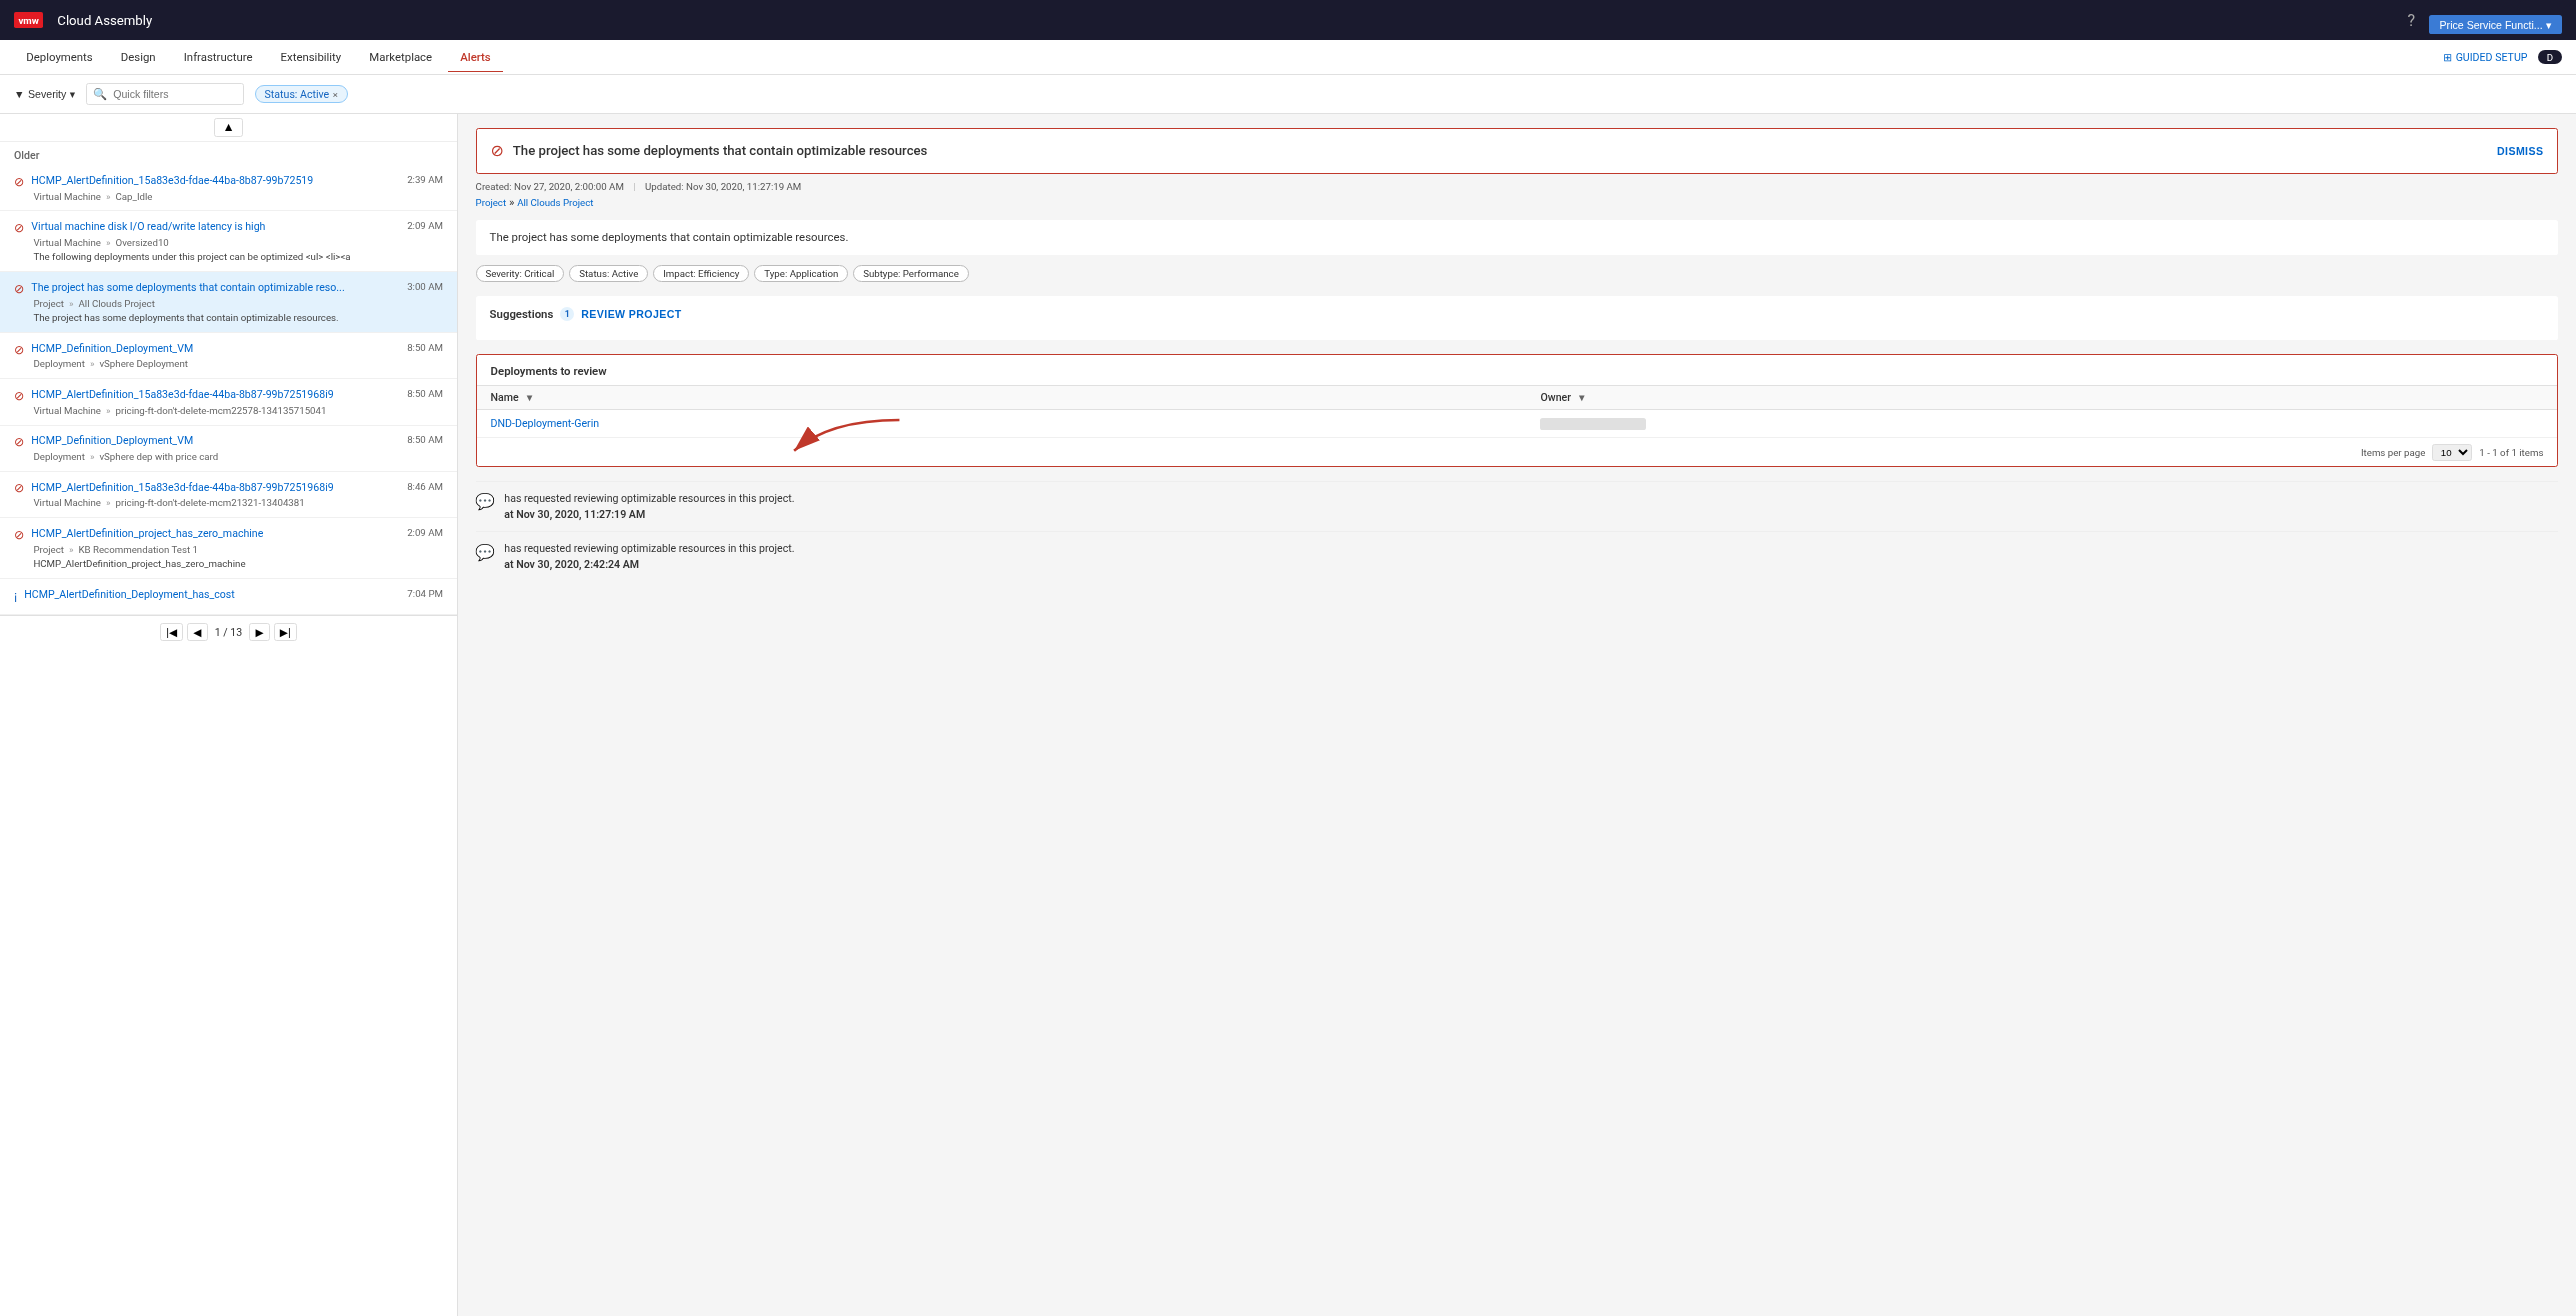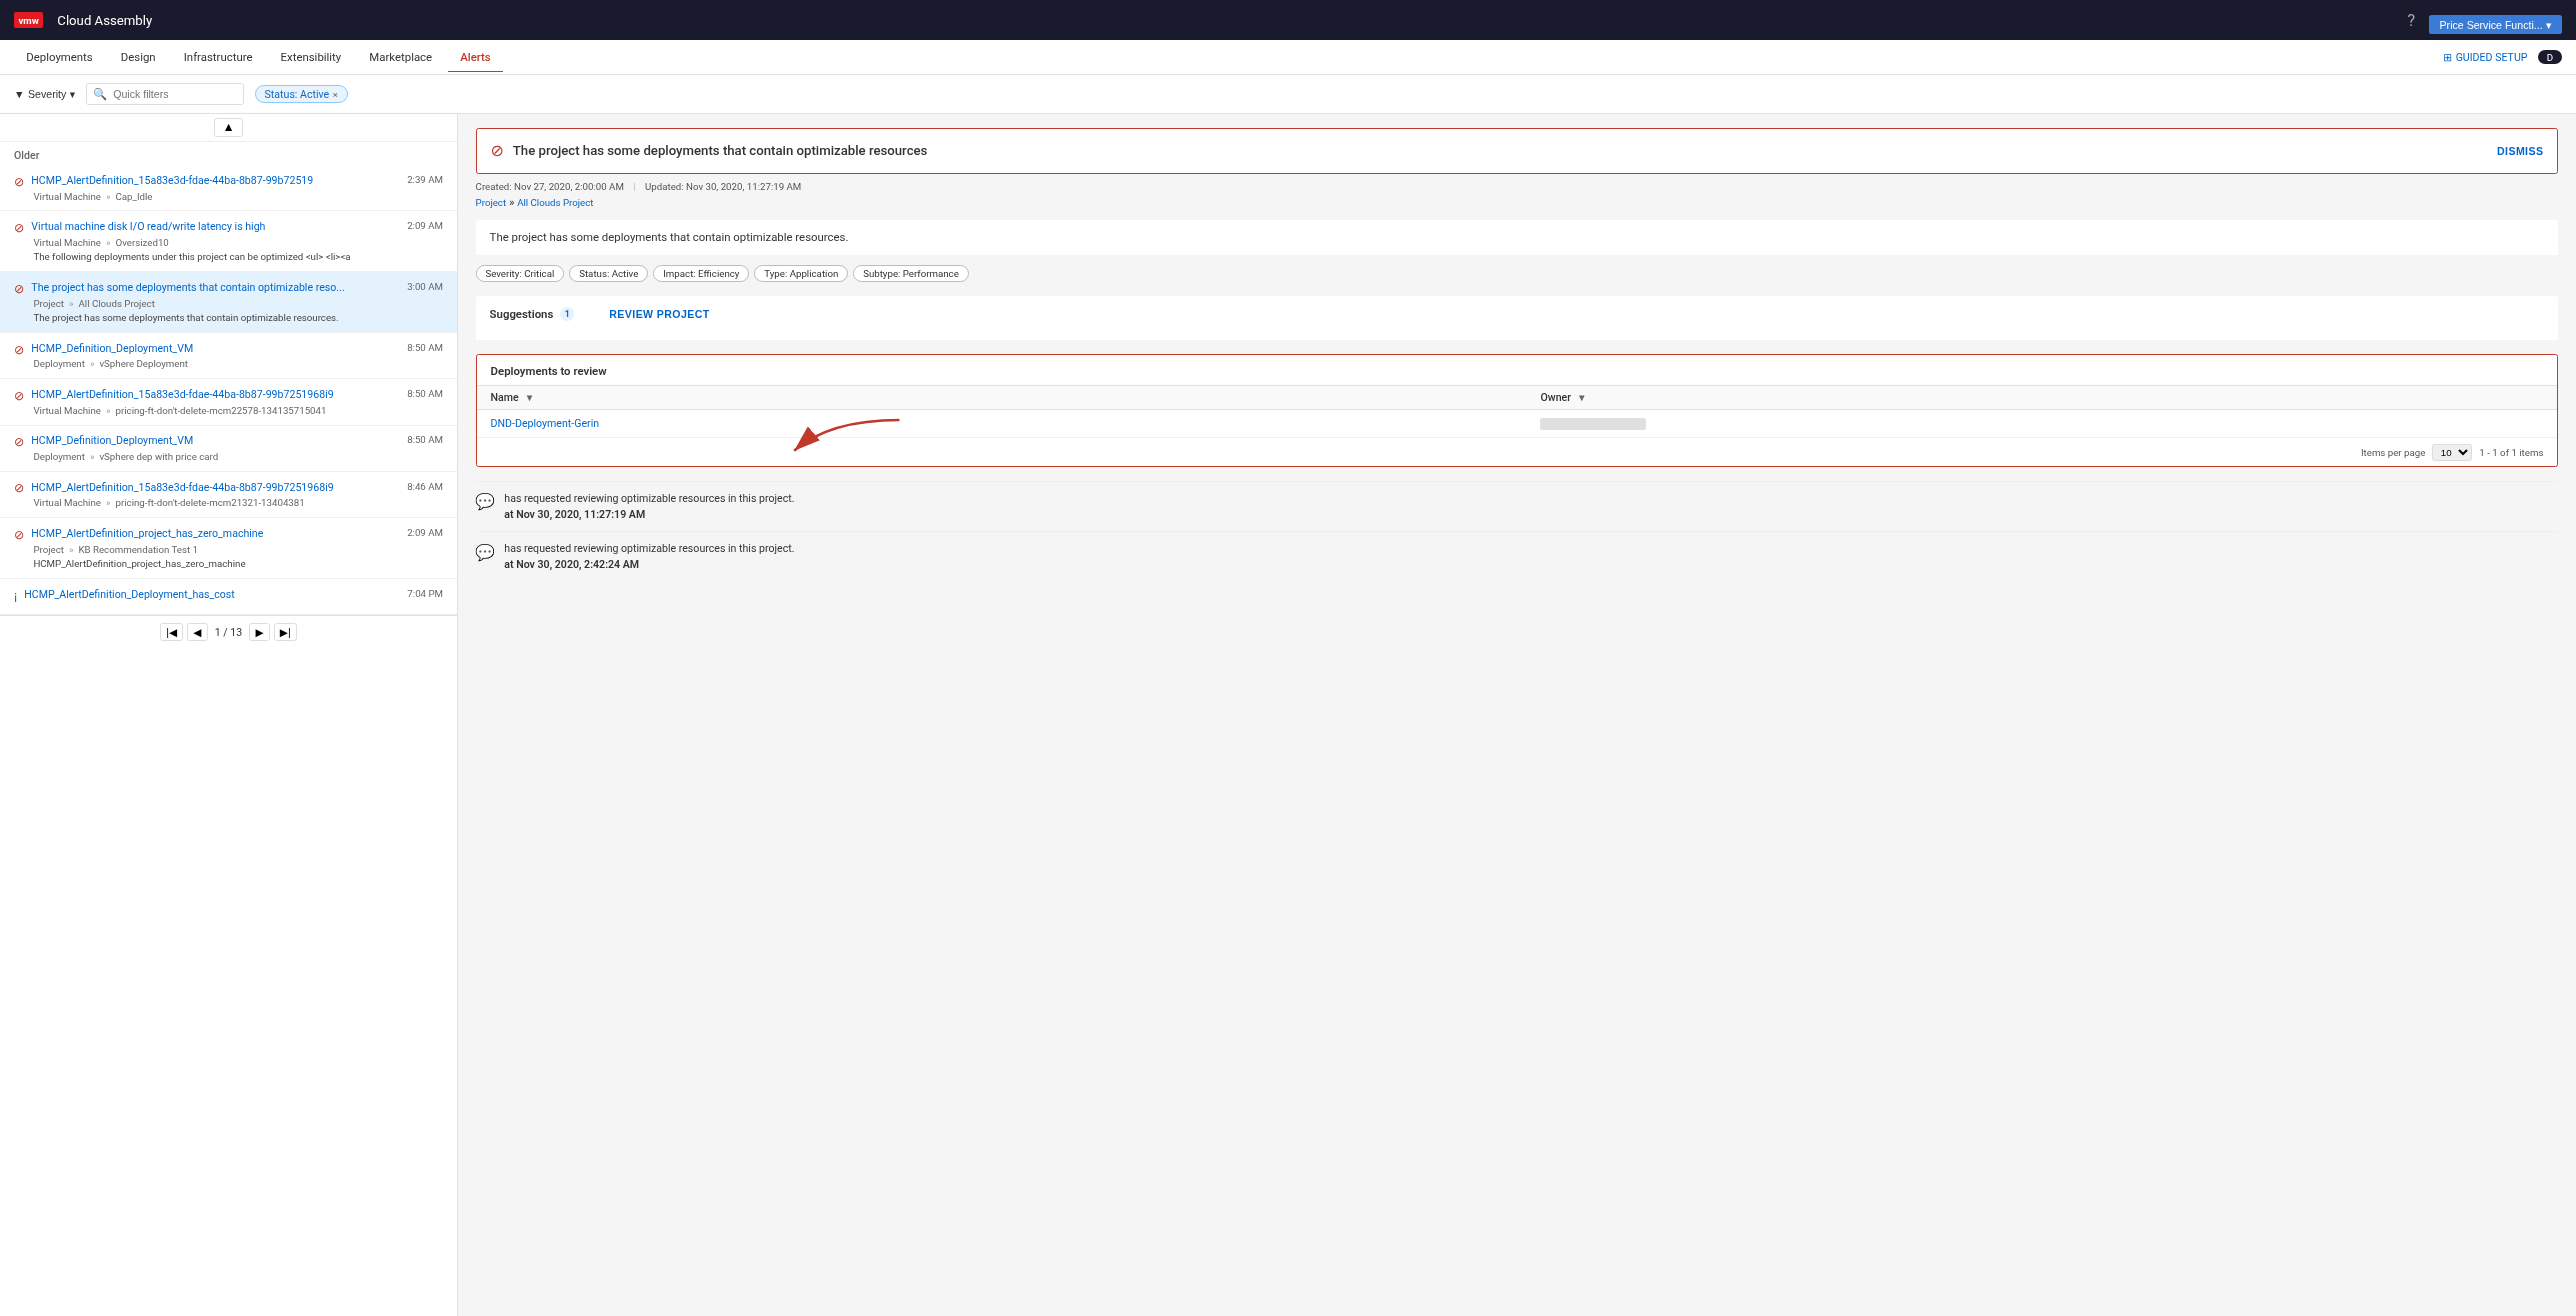--- a/index.html
+++ b/index.html
@@ -359,21 +359,20 @@
       color: #333;
     }
     .review-project-btn {
       color: #0066cc;
       font-size: 10.6px;
       font-weight: 600;
       cursor: pointer;
       background: none;
       border: none;
       letter-spacing: 0.4px;
-      margin-left: 28px;
     }
     .suggestion-item {
       font-size: 10.6px;
       color: #333;
       line-height: 1.5;
       padding-left: 14px;
       position: relative;
     }
     .suggestion-item::before {
       content: '•';

